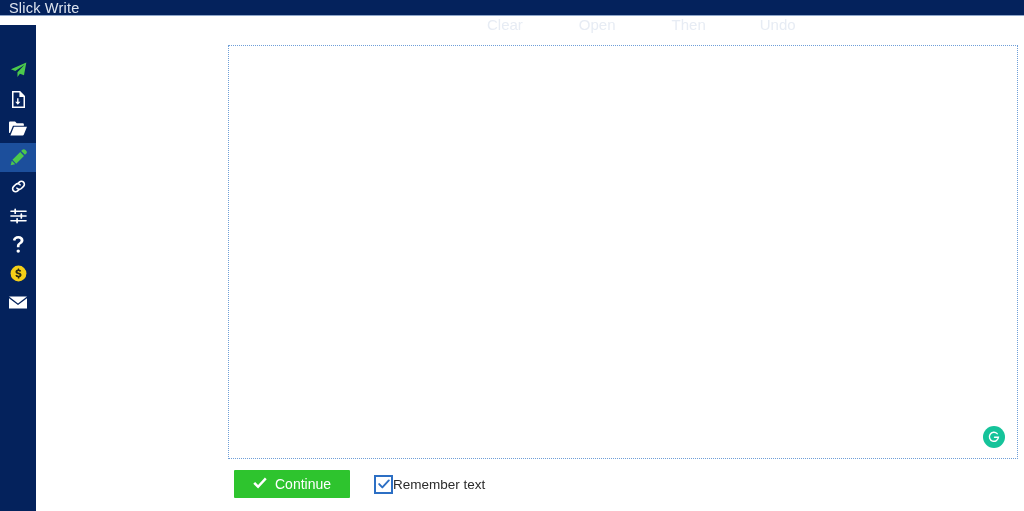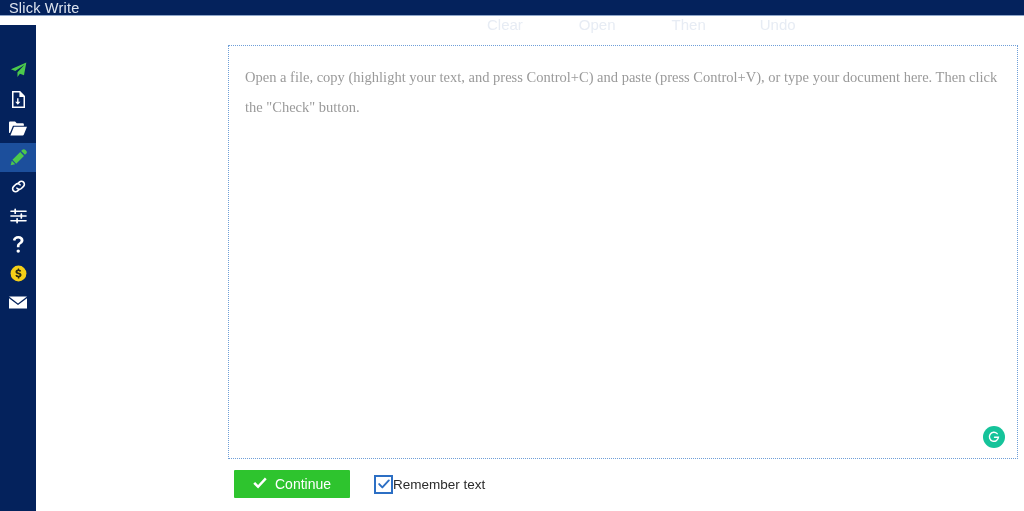--- a/index.html
+++ b/index.html
@@ -302,21 +302,20 @@
       <svg width="18" height="13" viewBox="0 0 18 13" fill="#ffffff">
         <path d="M0 .6h18L9 7.4 0 .6z"></path>
         <path d="M0 2.2l9 6.8 9-6.8v10.2H0V2.2z"></path>
       </svg>
     </span>
   </div>
 
 </div>
 
 <div id="editor-wrap">
-  <div id="editor-placeholder">Open a file, copy (highlight your text, and press Control+C) and paste (press Control+V), or type your document here. Then click the "Check" button.</div>
   <div id="grammarly-badge">
     <svg width="16" height="16" viewBox="0 0 18 18" fill="none" stroke="#ffffff" stroke-width="1.6" stroke-linecap="round">
       <path d="M12.6 5.2A5.1 5.1 0 1 0 14 9.2h-4.4"></path>
     </svg>
   </div>
 </div>
 
 <div id="bottom-bar">
 
   <button id="continue-button">

